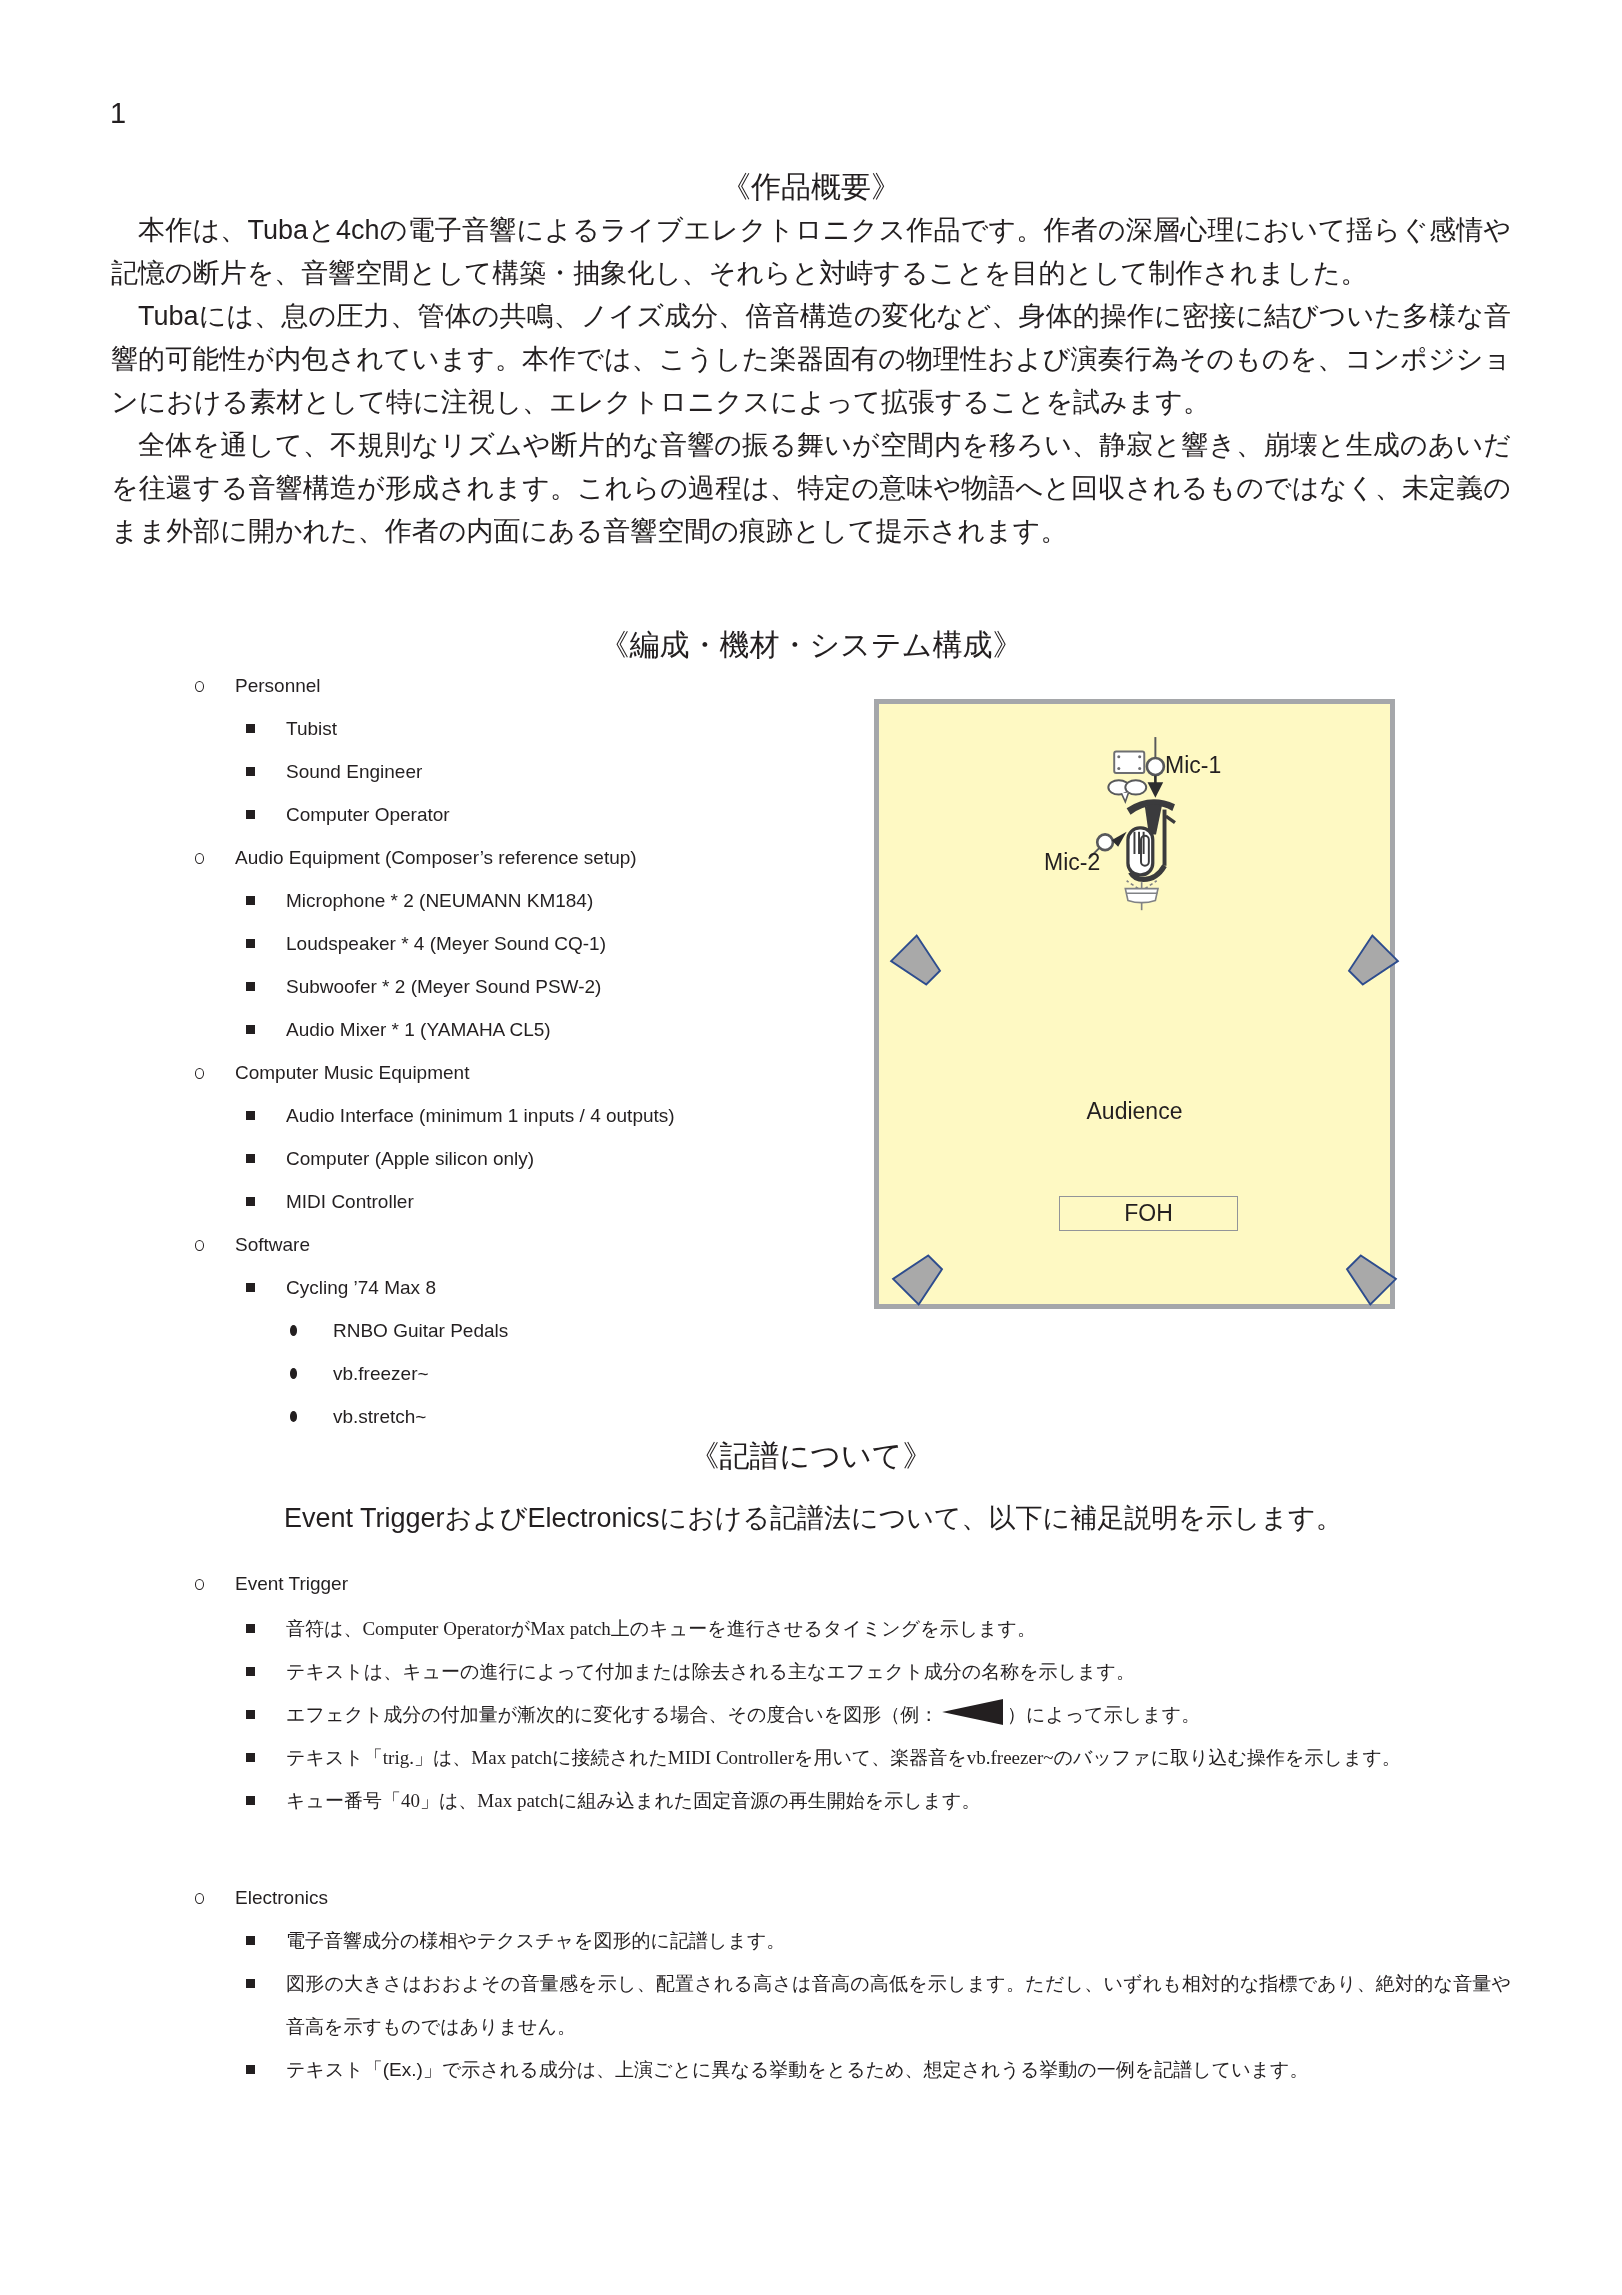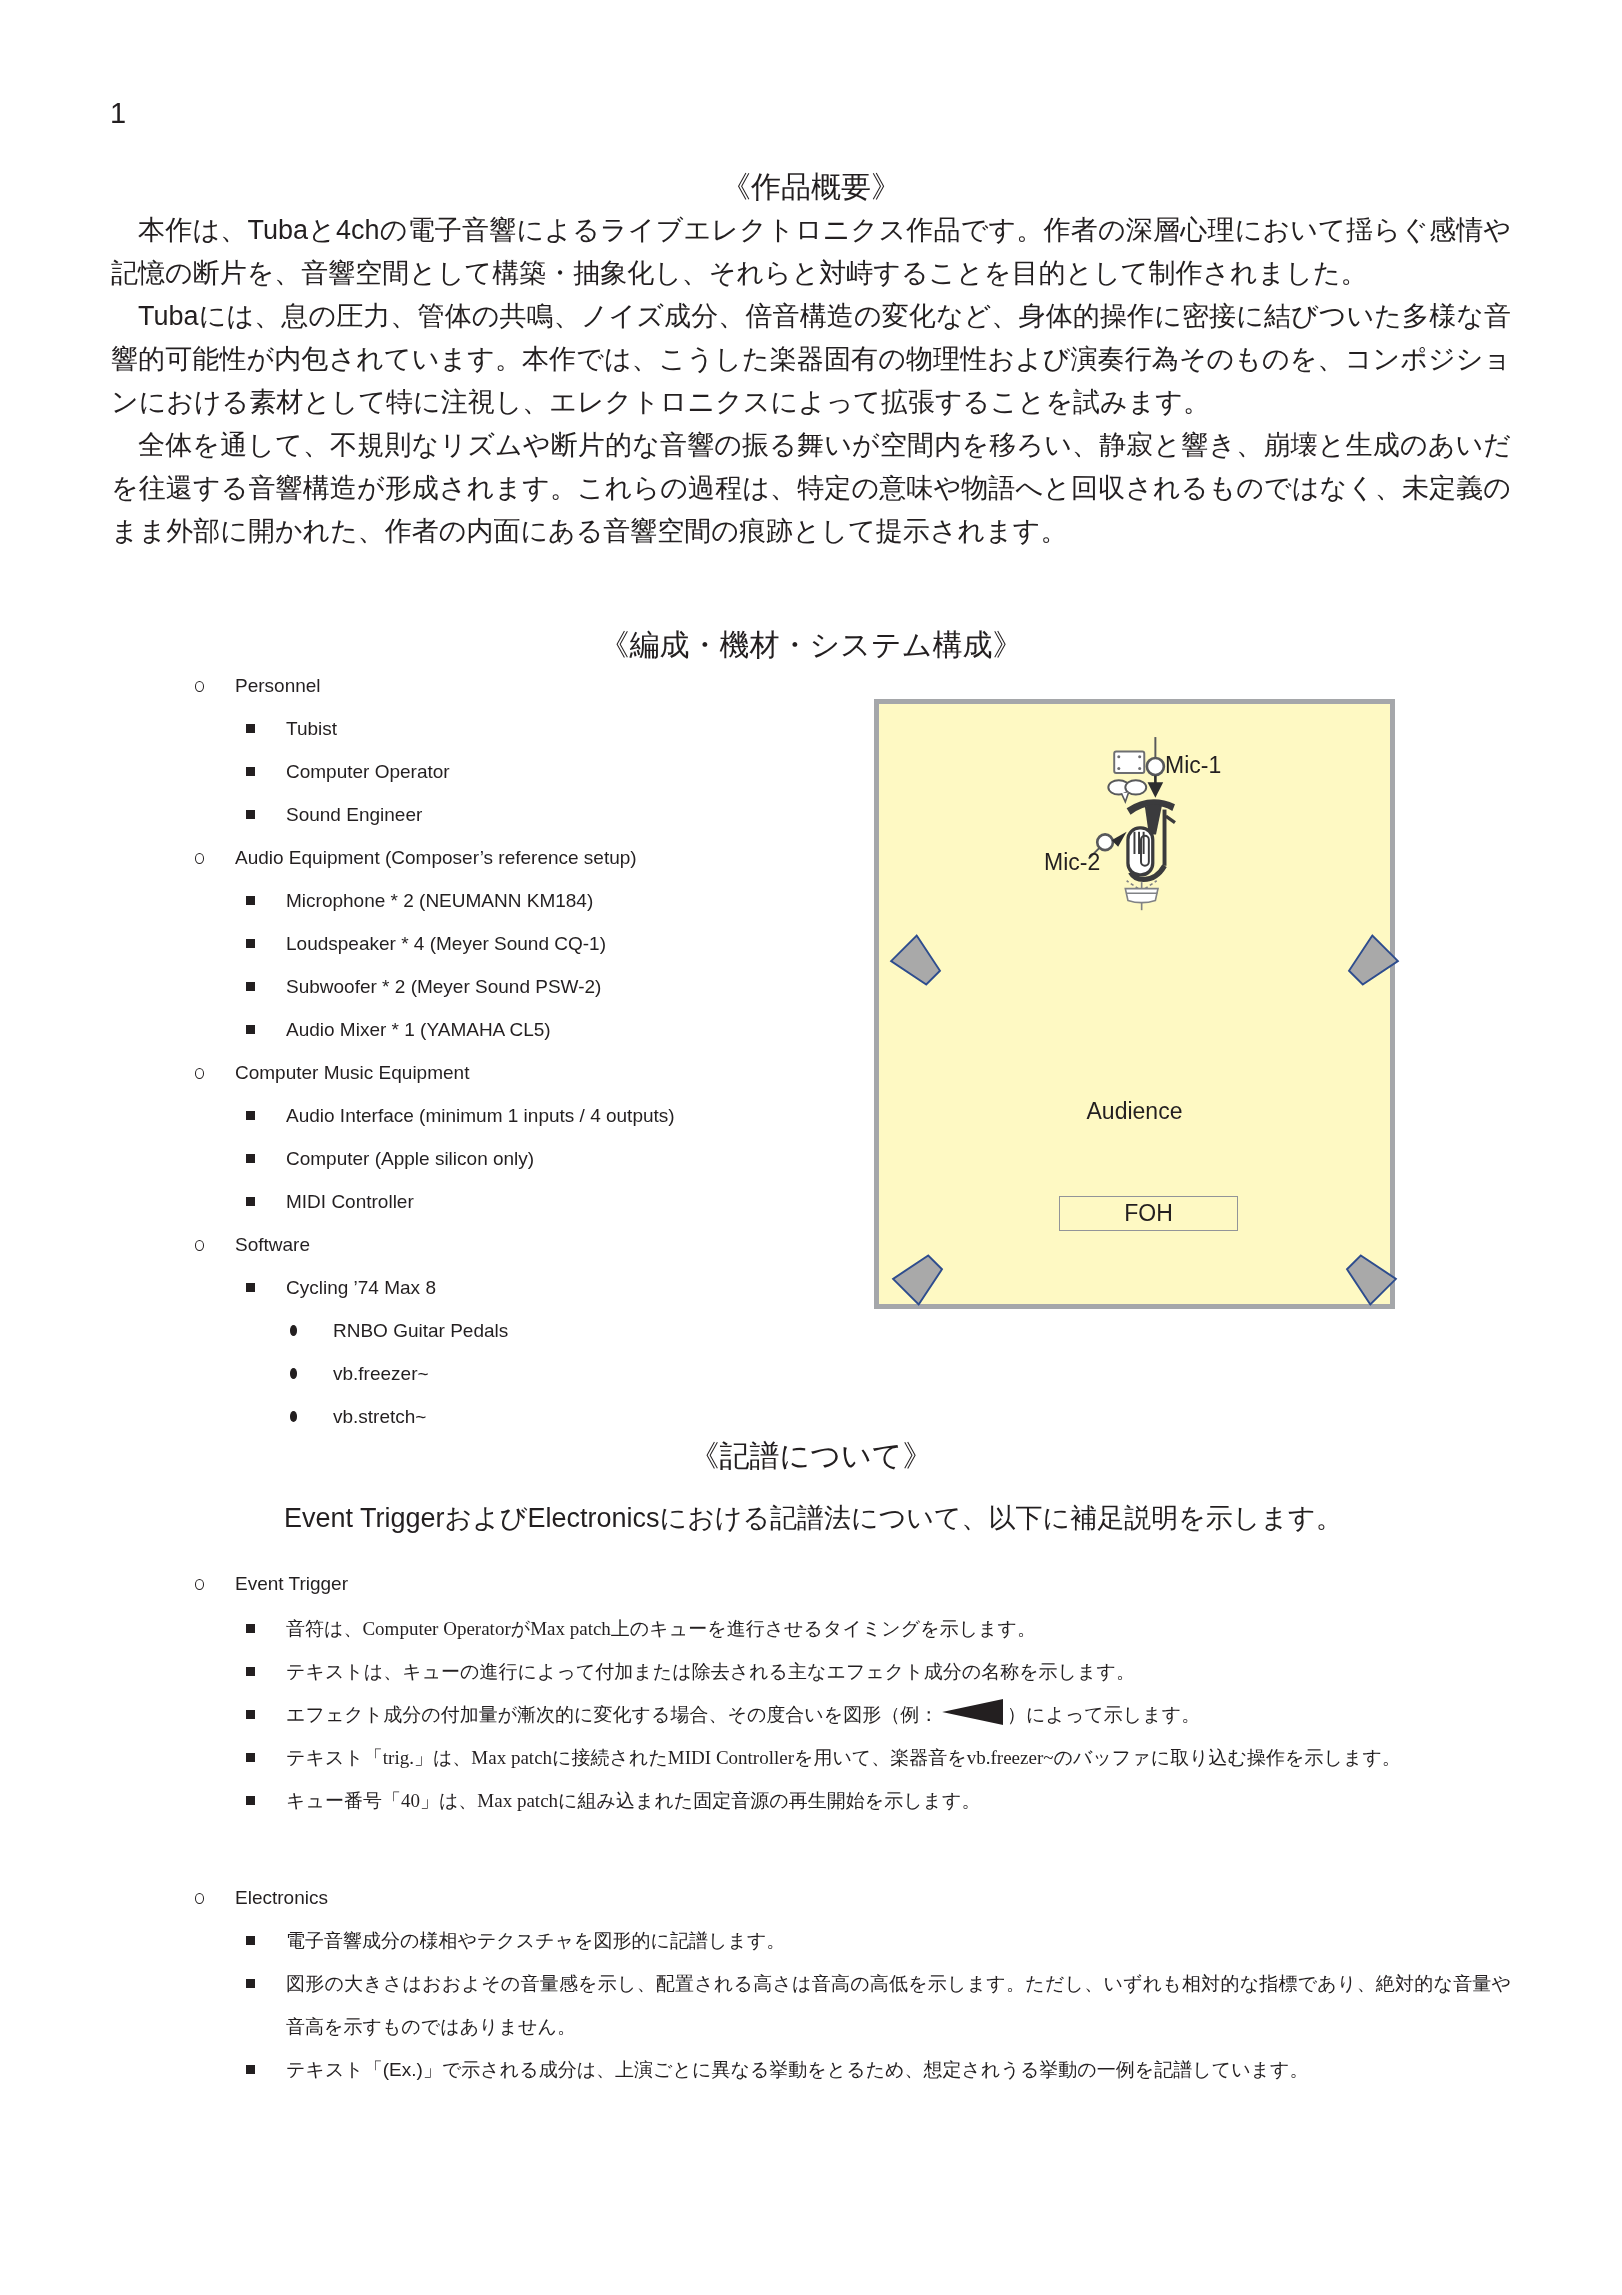--- a/index.html
+++ b/index.html
@@ -70,22 +70,22 @@
       <p>本作は、Tubaと4chの電子音響によるライブエレクトロニクス作品です。作者の深層心理において揺らぐ感情や記憶の断片を、音響空間として構築・抽象化し、それらと対峙することを目的として制作されました。</p>
       <p>Tubaには、息の圧力、管体の共鳴、ノイズ成分、倍音構造の変化など、身体的操作に密接に結びついた多様な音響的可能性が内包されています。本作では、こうした楽器固有の物理性および演奏行為そのものを、コンポジションにおける素材として特に注視し、エレクトロニクスによって拡張することを試みます。</p>
       <p>全体を通して、不規則なリズムや断片的な音響の振る舞いが空間内を移ろい、静寂と響き、崩壊と生成のあいだを往還する音響構造が形成されます。これらの過程は、特定の意味や物語へと回収されるものではなく、未定義のまま外部に開かれた、作者の内面にある音響空間の痕跡として提示されます。</p>
     </div>
 
     <h2 class="section-title abs" style="top:623px;">《編成・機材・システム構成》</h2>
 
     <ul class="doclist abs" style="top:664px;">
       <li class="lvl1 nowrap"><span class="b b1"></span><span>Personnel</span></li>
       <li class="lvl2 nowrap"><span class="b b2"></span><span>Tubist</span></li>
+      <li class="lvl2 nowrap"><span class="b b2"></span><span>Sound Engineer</span></li>
       <li class="lvl2 nowrap"><span class="b b2"></span><span>Computer Operator</span></li>
-      <li class="lvl2 nowrap"><span class="b b2"></span><span>Sound Engineer</span></li>
       <li class="lvl1 nowrap"><span class="b b1"></span><span>Audio Equipment (Composer’s reference setup)</span></li>
       <li class="lvl2 nowrap"><span class="b b2"></span><span>Microphone * 2 (NEUMANN KM184)</span></li>
       <li class="lvl2 nowrap"><span class="b b2"></span><span>Loudspeaker * 4 (Meyer Sound CQ-1)</span></li>
       <li class="lvl2 nowrap"><span class="b b2"></span><span>Subwoofer * 2 (Meyer Sound PSW-2)</span></li>
       <li class="lvl2 nowrap"><span class="b b2"></span><span>Audio Mixer * 1 (YAMAHA CL5)</span></li>
       <li class="lvl1 nowrap"><span class="b b1"></span><span>Computer Music Equipment</span></li>
       <li class="lvl2 nowrap"><span class="b b2"></span><span>Audio Interface (minimum 1 inputs / 4 outputs)</span></li>
       <li class="lvl2 nowrap"><span class="b b2"></span><span>Computer (Apple silicon only)</span></li>
       <li class="lvl2 nowrap"><span class="b b2"></span><span>MIDI Controller</span></li>
       <li class="lvl1 nowrap"><span class="b b1"></span><span>Software</span></li>

